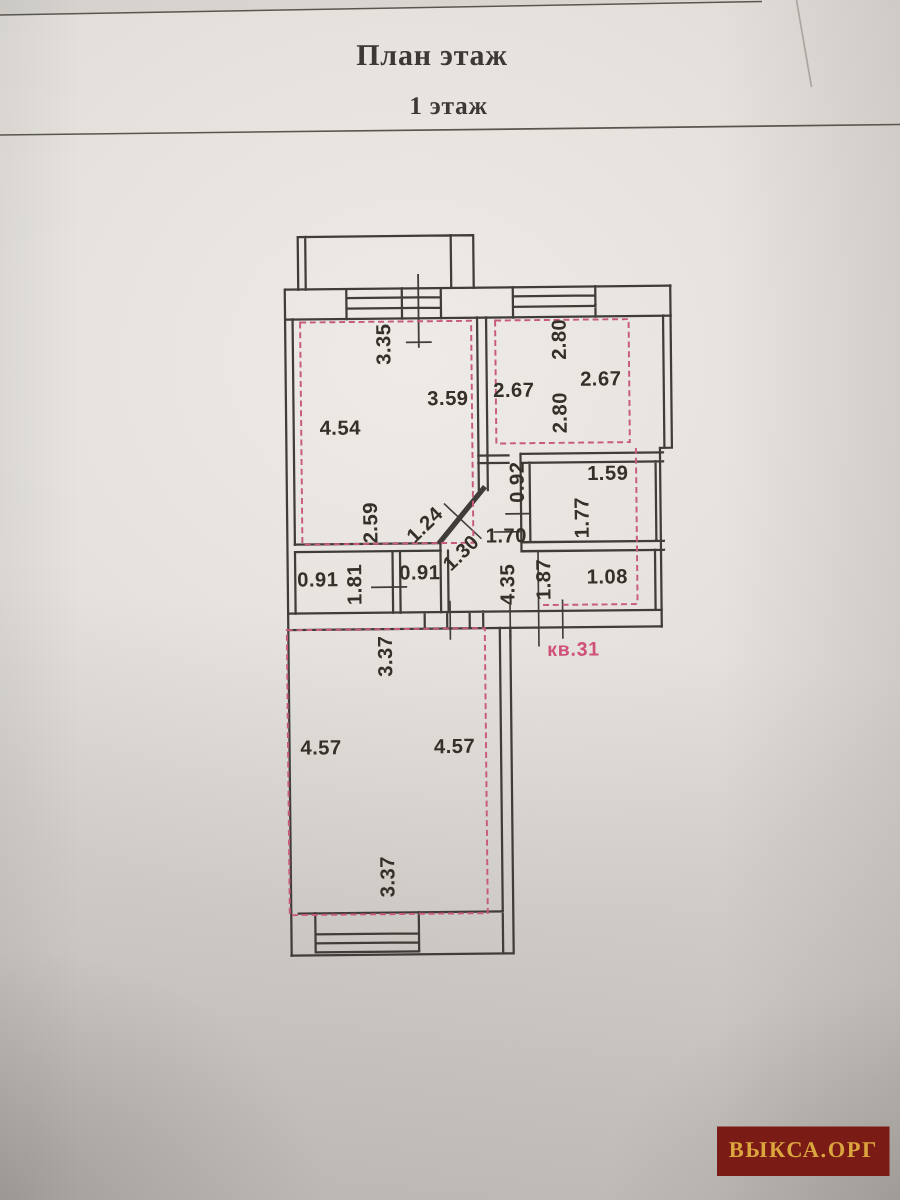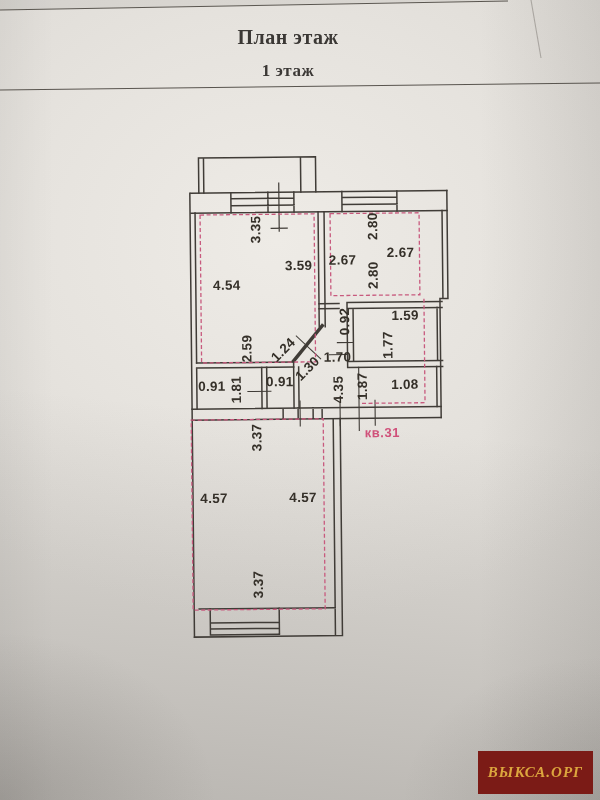--- a/index.html
+++ b/index.html
@@ -12,39 +12,38 @@
       linear-gradient(186deg, rgba(0,0,0,0) 52%, rgba(74,70,66,0.10) 72%, rgba(70,66,62,0.24) 100%),
       linear-gradient(90deg, rgba(0,0,0,0.045) 0%, rgba(0,0,0,0) 9%, rgba(0,0,0,0) 80%, rgba(84,80,76,0.12) 100%),
       radial-gradient(ellipse 75% 48% at 46% 30%, #eeebe6 0%, #e6e3de 55%, #dedbd6 100%);
     font-family:"Liberation Serif", serif;
   }
   .title{
     position:absolute;top:26px;left:0;width:576px;text-align:center;
     font-weight:bold;font-size:20px;color:#3b3835;letter-spacing:0.5px;
   }
   .subtitle{
-    position:absolute;top:61px;left:0;width:576px;text-align:center;
+    position:absolute;top:61px;left:11px;width:576px;text-align:center;
     font-weight:bold;font-size:17px;color:#3b3835;letter-spacing:0.5px;
   }
   svg.plan{position:absolute;left:0;top:0;}
   .dim{
     font-family:"Liberation Sans", sans-serif;
     font-size:13.5px;font-weight:600;fill:#353029;
     text-anchor:middle;letter-spacing:0.3px;
   }
   .apt{
     font-family:"Liberation Sans", sans-serif;
     font-size:13px;font-weight:600;text-anchor:middle;letter-spacing:0.5px;
   }
   .watermark{
-    position:absolute;left:478px;top:751px;width:115px;height:43px;
+    position:absolute;left:478px;top:751px;width:115px;height:33px;
     display:flex;align-items:center;justify-content:center;
     font-family:"Liberation Serif", serif;font-weight:bold;font-size:15px;
     letter-spacing:1px;
-    font-style:italic;
   }
 </style>
 </head>
 <body>
 
 <div class="page">
 
   <div class="title">План этаж</div>
   <div class="subtitle">1 этаж</div>
 

